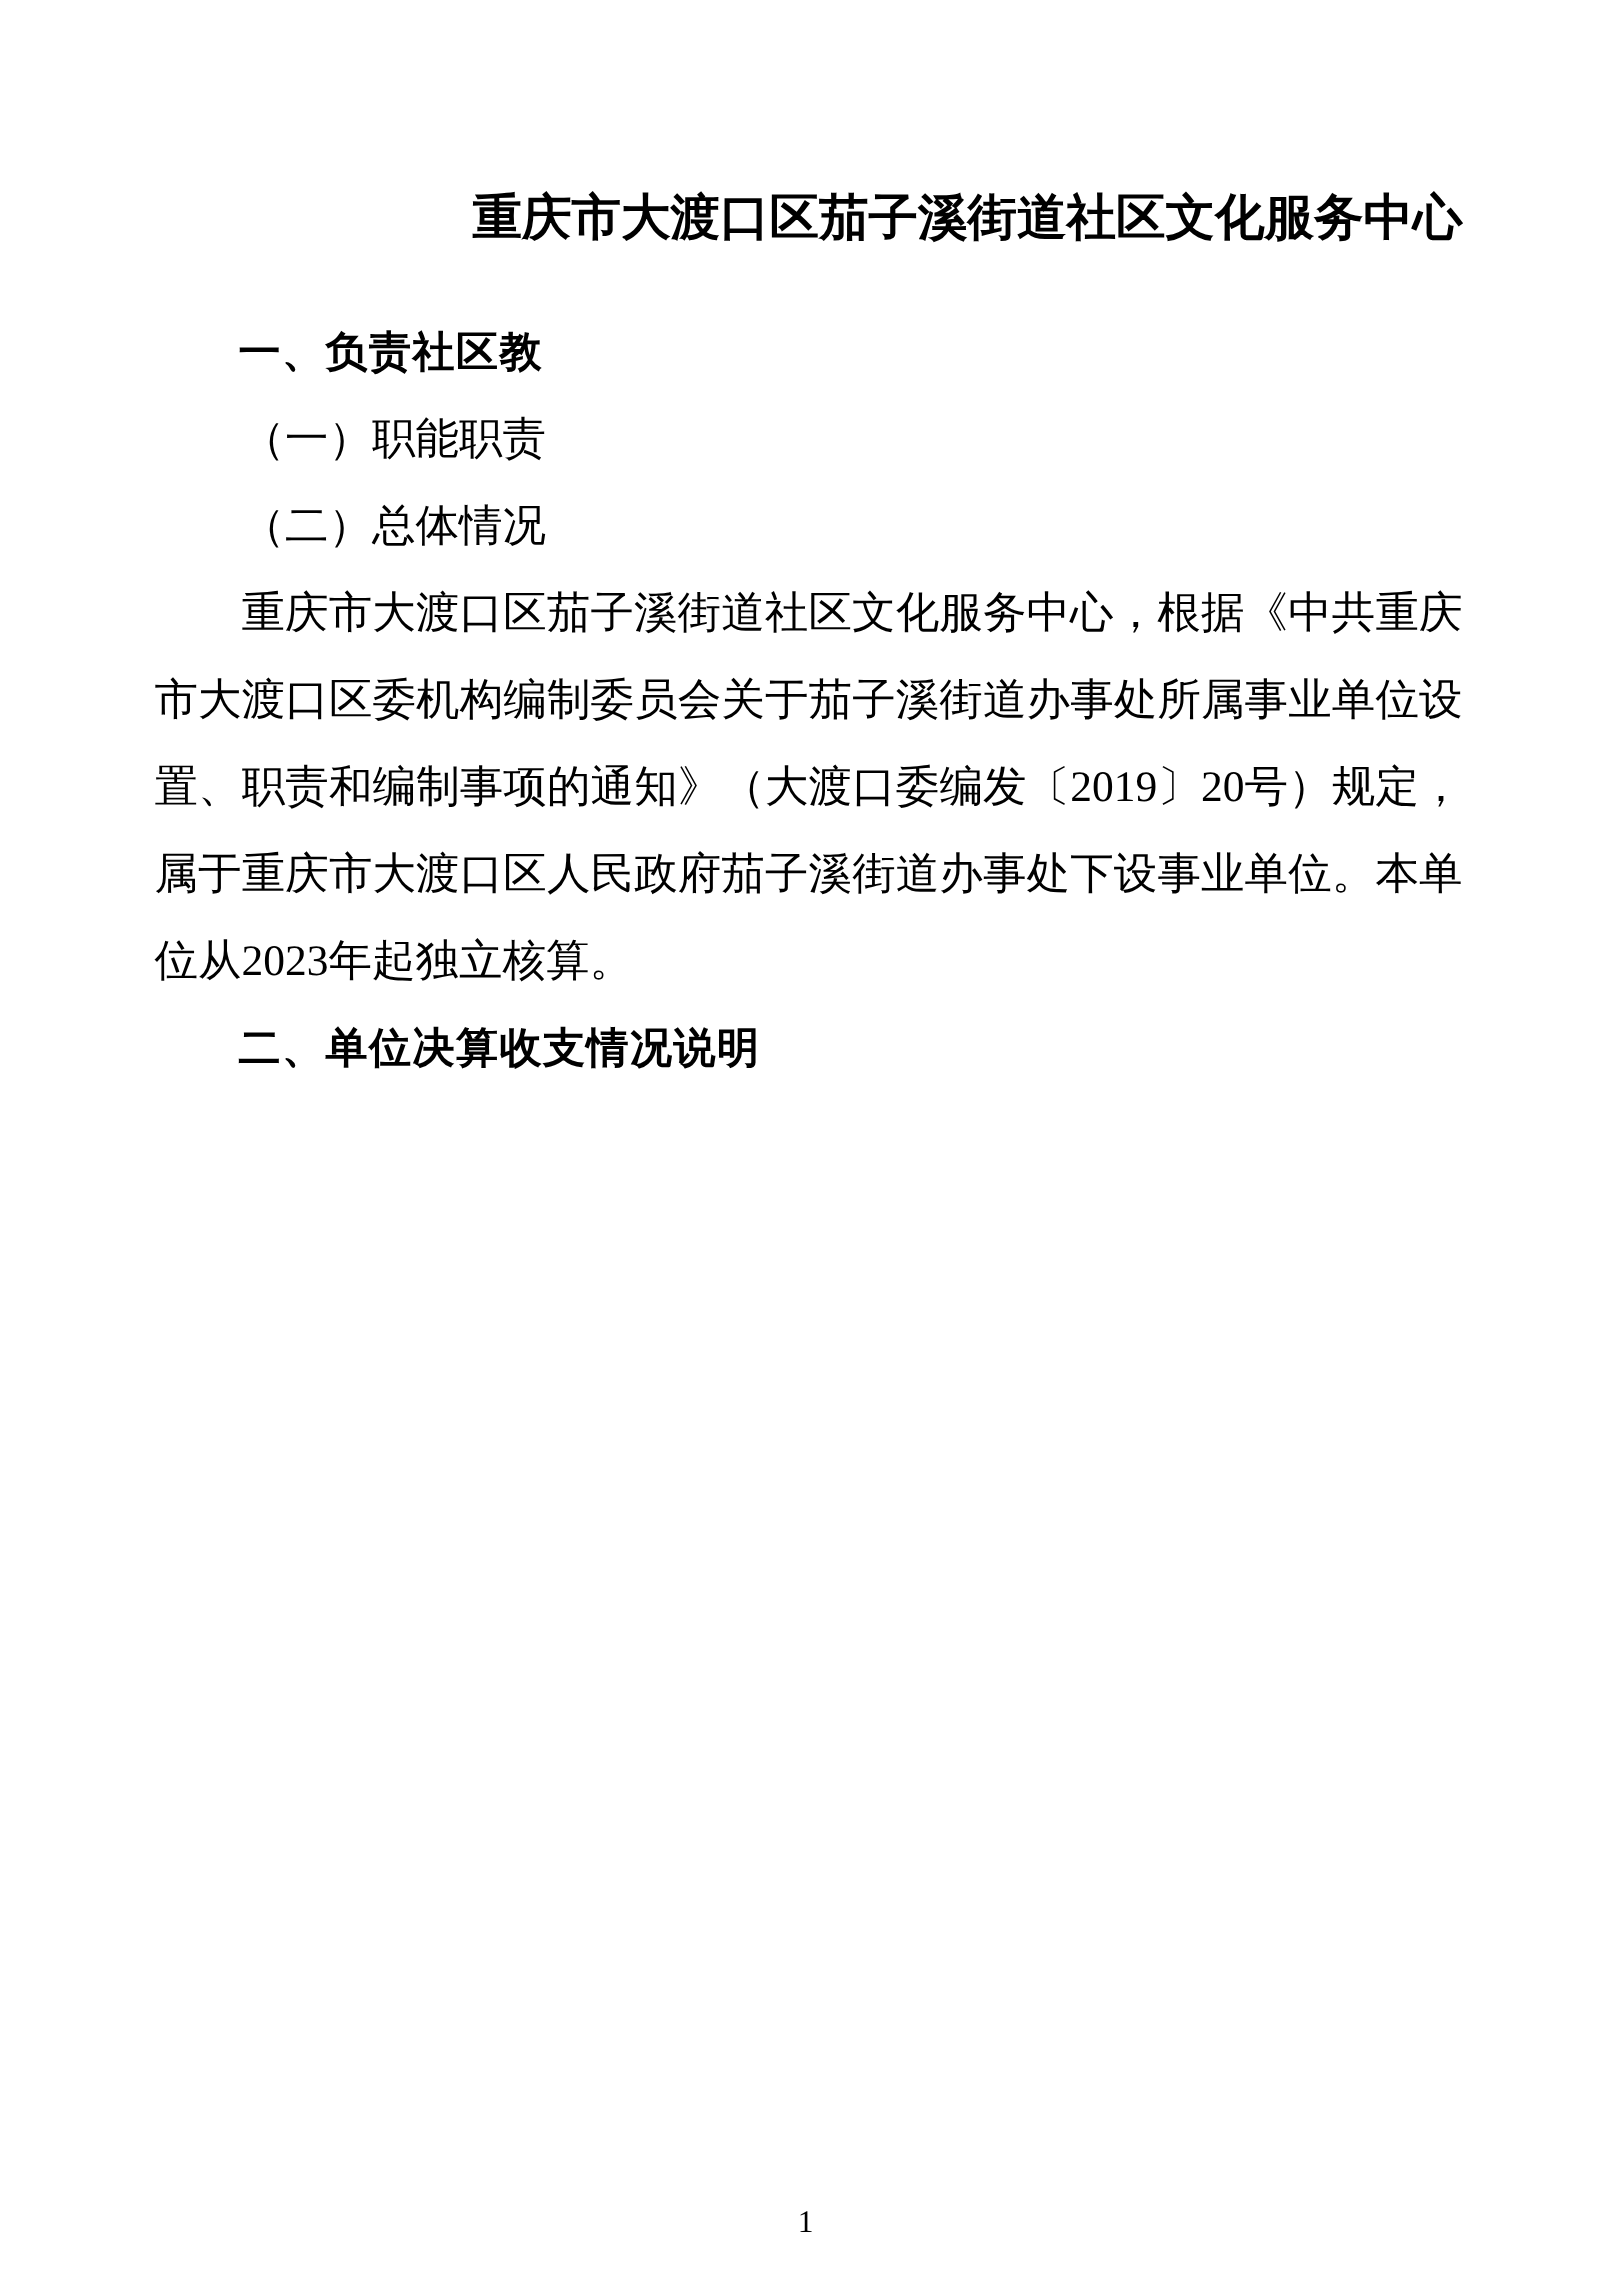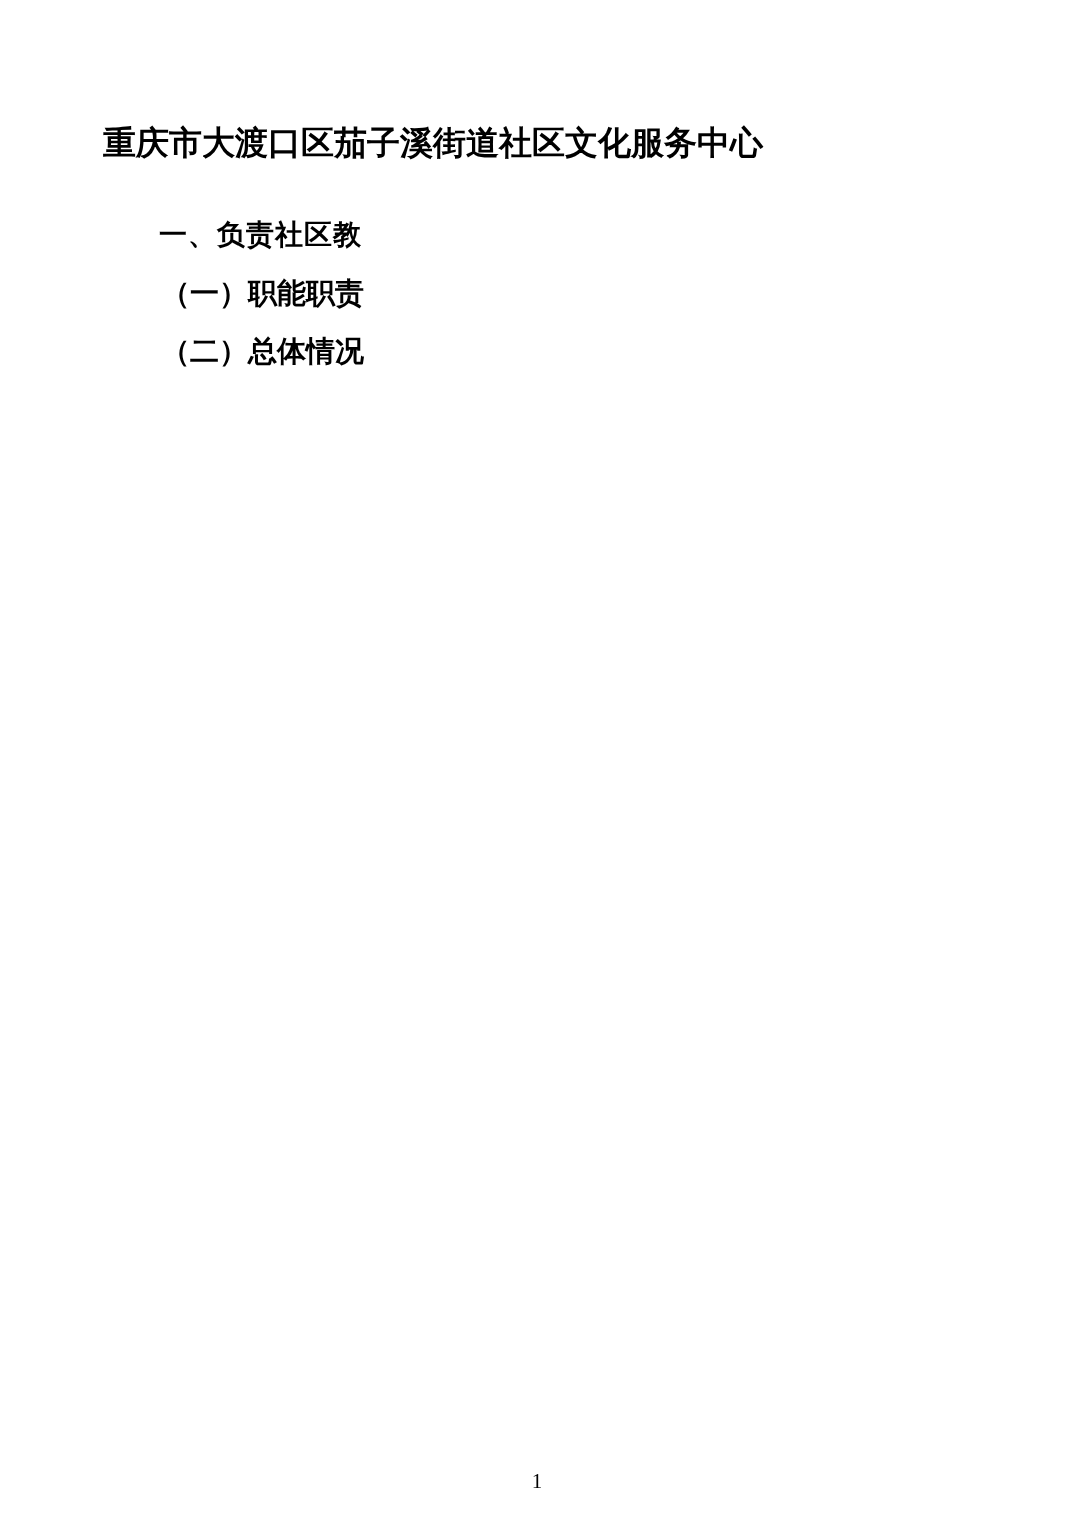--- a/index.html
+++ b/index.html
@@ -13,42 +13,42 @@
     height: 1520px;
     background: #ffffff;
     color: #000000;
     box-sizing: border-box;
     padding: 116px 99px 0 103px;
     overflow: hidden;
     font-family: "Liberation Serif", "DejaVu Serif", serif;
   }
   .doc-title {
     margin: 0 0 30px 0;
-    text-align: left;
+    text-align: right;
     font-weight: bold;
     font-size: 33px;
     line-height: 60px;
-    font-family: Liberation Mono, monospace;
+    font-family: Liberation Serif, serif;
   }
   .title-line {
     display: block;
   }
   .h1 {
     margin: 0;
     font-family: "Liberation Sans", "DejaVu Sans", sans-serif;
     font-weight: bold;
     font-size: 28px;
     line-height: 58px;
     text-indent: 2em;
     letter-spacing: 1px;
   }
   .h2 {
     margin: 0;
     font-family: "Liberation Serif", "DejaVu Serif", serif;
-    font-weight: bold;
+    font-weight: normal;
     font-size: 29px;
     line-height: 58px;
     text-indent: 2em;
   }
   .para {
     margin: 0;
     font-size: 29px;
     line-height: 58px;
     text-indent: 2em;
     text-align: justify;
@@ -75,19 +75,21 @@
     <span class="title-line">重庆市大渡口区茄子溪街道社区文化服务中心</span>
   </h1>
 
   <p class="h1">一、负责社区教</p>
 
   <p class="h2">（一）职能职责</p>
 
 
   <p class="h2">（二）总体情况</p>
 
+  <p class="para">重庆市大渡口区茄子溪街道社区文化服务中心，根据《中共重庆市大渡口区委机构编制委员会关于茄子溪街道办事处所属事业单位设置、职责和编制事项的通知》（大渡口委编发〔2019〕20号）规定，属于重庆市大渡口区人民政府茄子溪街道办事处下设事业单位。本单位从2023年起独立核算。</p>
 
+  <p class="h1">二、单位决算收支情况说明</p>
 
 
 
   <div class="page-number">1</div>
 
 </div>
 
 </body></html>

